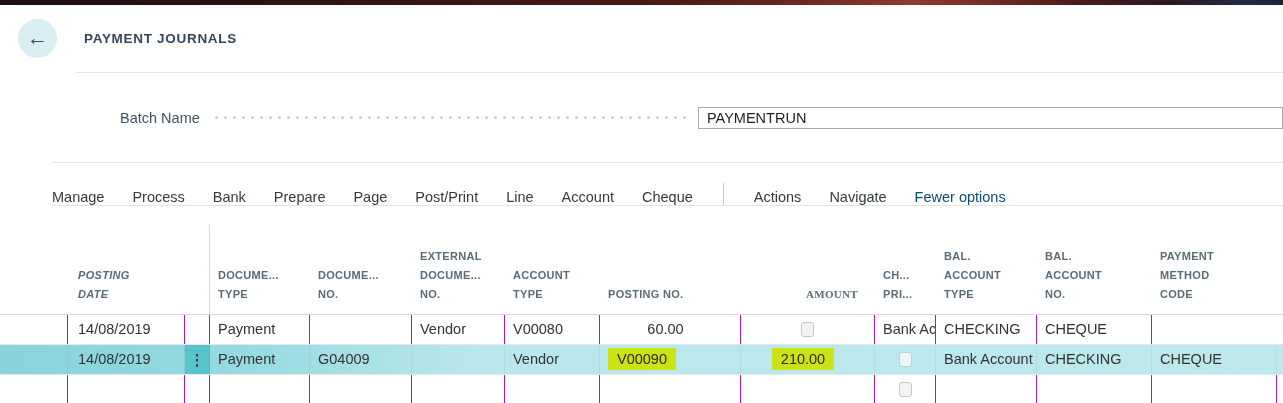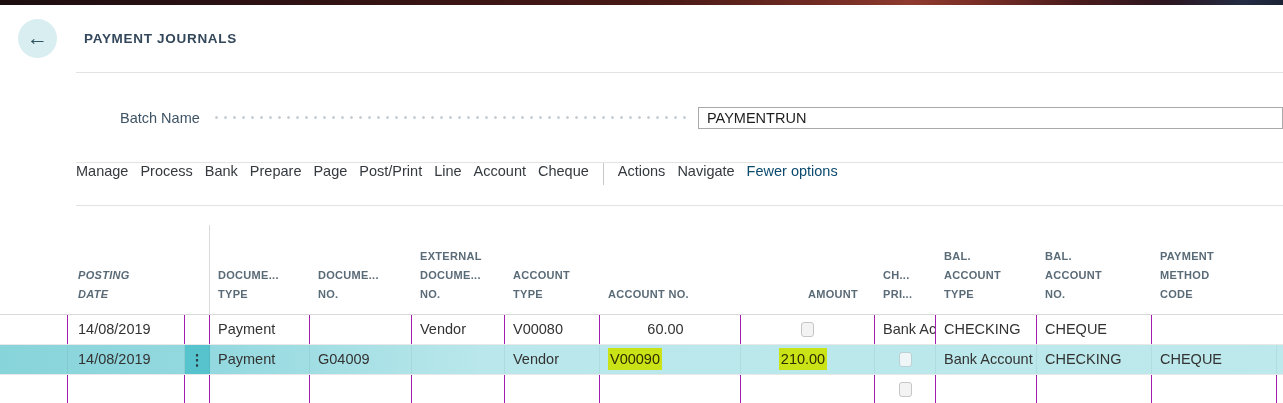--- a/index.html
+++ b/index.html
@@ -25,57 +25,57 @@
   .batch-row { height:89px; display:flex; align-items:center; padding-left:76px; }
   .batch-label { font-size:14.5px; color:#3e5365; white-space:nowrap;margin-left:44px; }
   .dotted-leader { flex:1; height:31px; margin:0 12px 0 12px;
     background-image:radial-gradient(circle,#c7ced5 1.1px,transparent 1.6px);
     background-size:9px 31px; background-position:0 center; background-repeat:repeat-x; }
   .batch-input { width:585px; height:22px; border:1px solid #a9a9a9; background:#fff;
     font-family:"Liberation Sans",sans-serif; font-size:14.5px; color:#1f1f1f;
     padding:8px 8px; outline:none; }
 
   
-  .action-bar { height:44px; margin-left:76px; border-top:1px solid #e3e3e3;
-    border-bottom:1px solid #e3e3e3; display:flex; align-items:flex-start; column-gap:12px; }
+  .action-bar { height:44px; margin-left:52px; border-top:1px solid #e3e3e3;
+    border-bottom:1px solid #e3e3e3; display:flex; align-items:flex-end; column-gap:28px; }
   .menu-item { font-size:14.5px; color:#343a3f; cursor:pointer; white-space:nowrap; }
   .menu-sep { width:1px; height:22px; background:#c9c9c9; margin:0 2px; }
   .fewer-options { font-size:14.5px; color:#0c4a6e; cursor:pointer; }
 
   
   .grid { margin-top:19px; width:1283px; }
   .grid-row, .grid-header { display:grid;
     grid-template-columns:68px 117px 25px 100px 102px 93px 95px 141px 134px 61px 101px 115px 125px 6px; }
   .grid-header { height:90px; border-bottom:1px solid #d9d9d9; }
   .hcell { display:flex; align-items:flex-end; padding:0 8px 10px 8px;
     font-size:11px; font-weight:700; letter-spacing:0.3px; color:#5a6b78;
     line-height:19px; white-space:pre-line; cursor:pointer; }
   .hcell.first { padding-left:10px;font-style:italic; }
-  .hcell.right { justify-content:flex-end; padding-right:17px; }
+  .hcell.right { justify-content:flex-end; padding-right:17px;font-family:Liberation Serif, serif; }
   .hcell.marker-col { border-right:1px solid #d9d9d9; padding:0; }
 
   .grid-row { height:30px; border-bottom:1px solid #e8e8e8; }
   .cell { font-size:14.5px; color:#333; line-height:29px; padding:0 8px;
     border-right:1px solid #a21caf; overflow:hidden; white-space:nowrap; }
   .cell.first { padding-left:10px; }
   .cell.right { text-align:center; padding-right:17px; }
   .cell.center { display:flex; align-items:center; justify-content:center; padding:0; }
   .cell.filler { border-right:none; }
 
   .grid-row.selected { background:linear-gradient(90deg,#88d4db 0px,#93d9df 215px,#b9e7eb 480px,#bde9ec 100%); }
   .grid-row.selected .cell { border-right-color:rgba(0,0,0,0.05); }
   .marker-cell { padding:0; display:flex; align-items:center; justify-content:center; }
   .grid-row.selected .marker-cell { background:#57c4cd; }
   .ellipsis-glyph { font-size:15px; color:#2d3f48; font-weight:700; line-height:1; }
 
   .checkbox { width:13px; height:15px; border:1px solid #c6c6c6; border-radius:3px;
     background:#f3f3f3; cursor:pointer; }
   .grid-row.selected .checkbox { background:#eef6f7; border-color:#bccfd2; }
 
-  .hl { background:#c9e316; padding:3px 2px; color:#2c2c00;margin-top:18px; }
+  .hl { background:#c9e316; padding:3px 9px; color:#2c2c00;margin-top:18px; }
 </style>
 </head>
 <body>
 
 <div class="top-strip"></div>
 
 <div class="page-header">
   <div class="back-btn">
     <span class="arrow">←</span>
   </div>
@@ -114,21 +114,21 @@
     <div class="hcell marker-col"></div>
     <div class="hcell">DOCUME...
 TYPE</div>
     <div class="hcell">DOCUME...
 NO.</div>
     <div class="hcell">EXTERNAL
 DOCUME...
 NO.</div>
     <div class="hcell">ACCOUNT
 TYPE</div>
-    <div class="hcell">ACCOUNT NO.</div>
+    <div class="hcell">POSTING NO.</div>
     <div class="hcell right">AMOUNT</div>
     <div class="hcell">CH...
 PRI...</div>
     <div class="hcell">BAL.
 ACCOUNT
 TYPE</div>
     <div class="hcell">BAL.
 ACCOUNT
 NO.</div>
     <div class="hcell">PAYMENT

